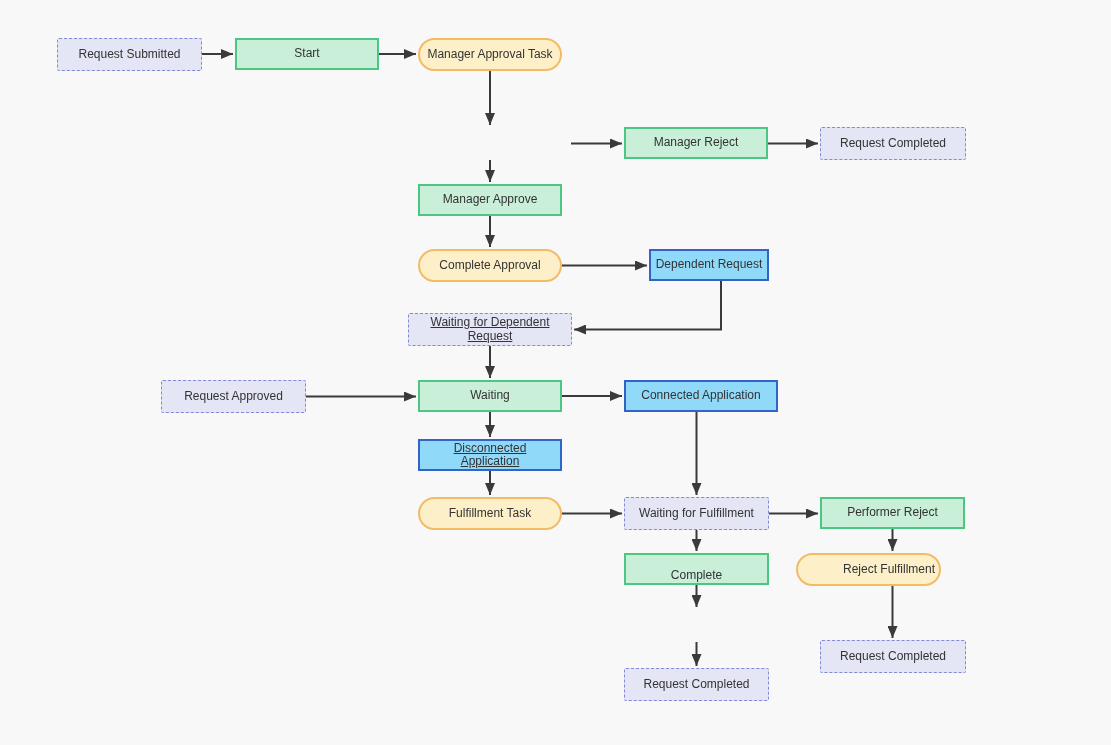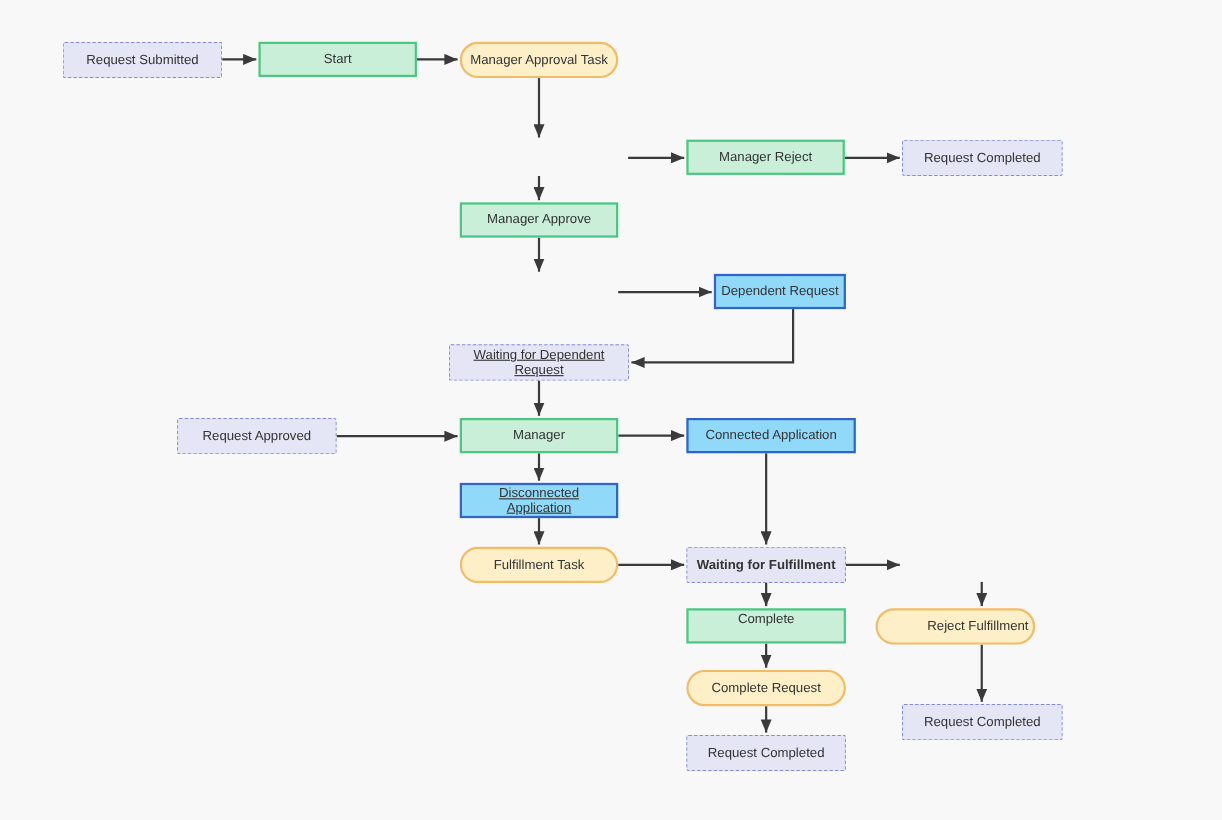--- a/index.html
+++ b/index.html
@@ -42,21 +42,21 @@
   .node {
     position: absolute;
     box-sizing: border-box;
     display: flex;
     align-items: center;
     justify-content: center;
     text-align: center;
     font-size: 12px;
     color: var(--text);
     line-height: 1.1;
-    padding: 14px 4px;
+    padding: 1px 4px;
     cursor: default;
   }
   .node.state {
     background: var(--state-fill);
     border: 1.5px dashed var(--state-border);
     border-radius: 2px;
   }
   .node.action {
     background: var(--action-fill);
     border: 2px solid var(--action-border);
@@ -117,52 +117,55 @@
     </div>
   <div class="node action" style="left:624px; top:127px; width:144px; height:32px;">
       <span>Manager Reject</span>
     </div>
   <div class="node state" style="left:820px; top:127px; width:146px; height:33px;">
       <span>Request Completed</span>
     </div>
   <div class="node action" style="left:418px; top:184px; width:144px; height:32px;">
       <span>Manager Approve</span>
     </div>
+  <div class="node task" style="left:418px; top:249px; width:144px; height:33px;">
+      <span>Complete Approval</span>
+    </div>
   <div class="node app" style="left:649px; top:249px; width:120px; height:32px;">
       <span>Dependent Request</span>
     </div>
   <div class="node state" style="left:408px; top:313px; width:164px; height:33px;text-decoration:underline;">
       <span>Waiting for Dependent Request</span>
     </div>
   <div class="node state" style="left:161px; top:380px; width:145px; height:33px;">
       <span>Request Approved</span>
     </div>
   <div class="node action" style="left:418px; top:380px; width:144px; height:32px;">
-      <span>Manager</span>
+      <span>Waiting</span>
     </div>
   <div class="node app" style="left:624px; top:380px; width:154px; height:32px;">
       <span>Connected Application</span>
     </div>
   <div class="node app" style="left:418px; top:439px; width:144px; height:32px;text-decoration:underline;">
       <span>Disconnected Application</span>
     </div>
   <div class="node task" style="left:418px; top:497px; width:144px; height:33px;">
       <span>Fulfillment Task</span>
     </div>
-  <div class="node state" style="left:624px; top:497px; width:145px; height:33px;font-weight:bold;">
+  <div class="node state" style="left:624px; top:497px; width:145px; height:33px;">
       <span>Waiting for Fulfillment</span>
+    </div>
+  <div class="node action" style="left:820px; top:497px; width:145px; height:32px;">
+      <span>Performer Reject</span>
     </div>
   <div class="node action" style="left:624px; top:553px; width:145px; height:32px;align-items:flex-end;">
       <span>Complete</span>
     </div>
   <div class="node task" style="left:796px; top:553px; width:145px; height:33px;justify-content:flex-end;">
       <span>Reject Fulfillment</span>
-    </div>
-  <div class="node task" style="left:624px; top:609px; width:145px; height:33px;">
-      <span>Complete Request</span>
     </div>
   <div class="node state" style="left:624px; top:668px; width:145px; height:33px;">
       <span>Request Completed</span>
     </div>
   <div class="node state" style="left:820px; top:640px; width:146px; height:33px;">
       <span>Request Completed</span>
     </div>
 
 </div>
 

